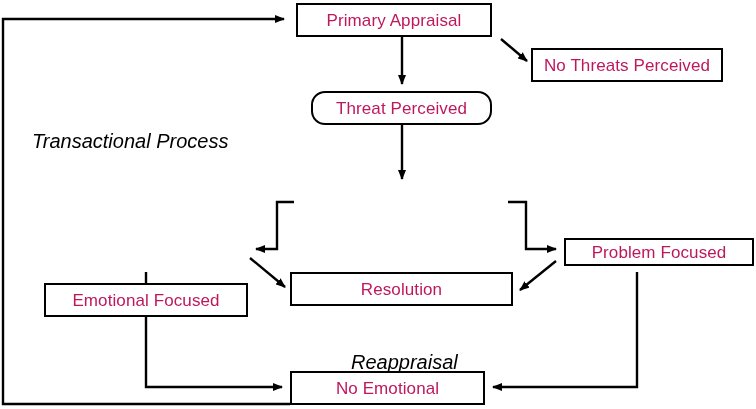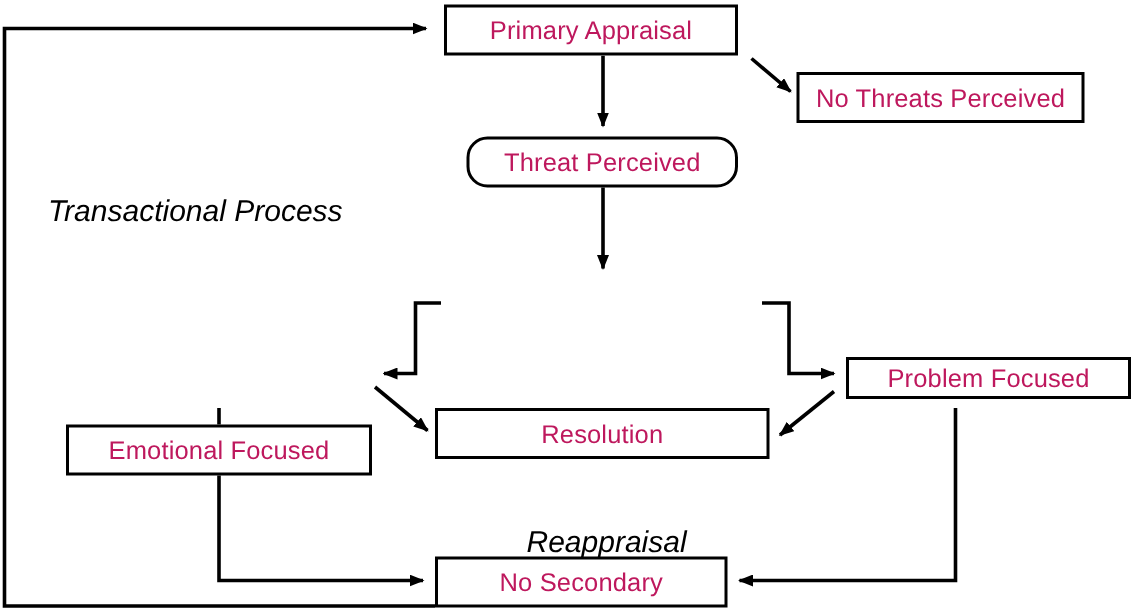--- a/index.html
+++ b/index.html
@@ -103,20 +103,20 @@
 
   <div class="node" style="left:564px; top:238px; width:190px; height:28px;text-align:center;">
     <span>Problem Focused</span>
   </div>
 
   <div class="node" style="left:290px; top:272px; width:223px; height:34px;">
     <span>Resolution</span>
   </div>
 
   <div class="node" style="left:290px; top:371px; width:195px; height:34px;">
-    <span>No Secondary</span>
+    <span>No Emotional</span>
   </div>
 
   <div class="caption" style="left:32px; top:130px;">Transactional Process</div>
 
   <div class="caption" style="left:351px; top:351px;">Reappraisal</div>
 
 </div>
 
 </body></html>

